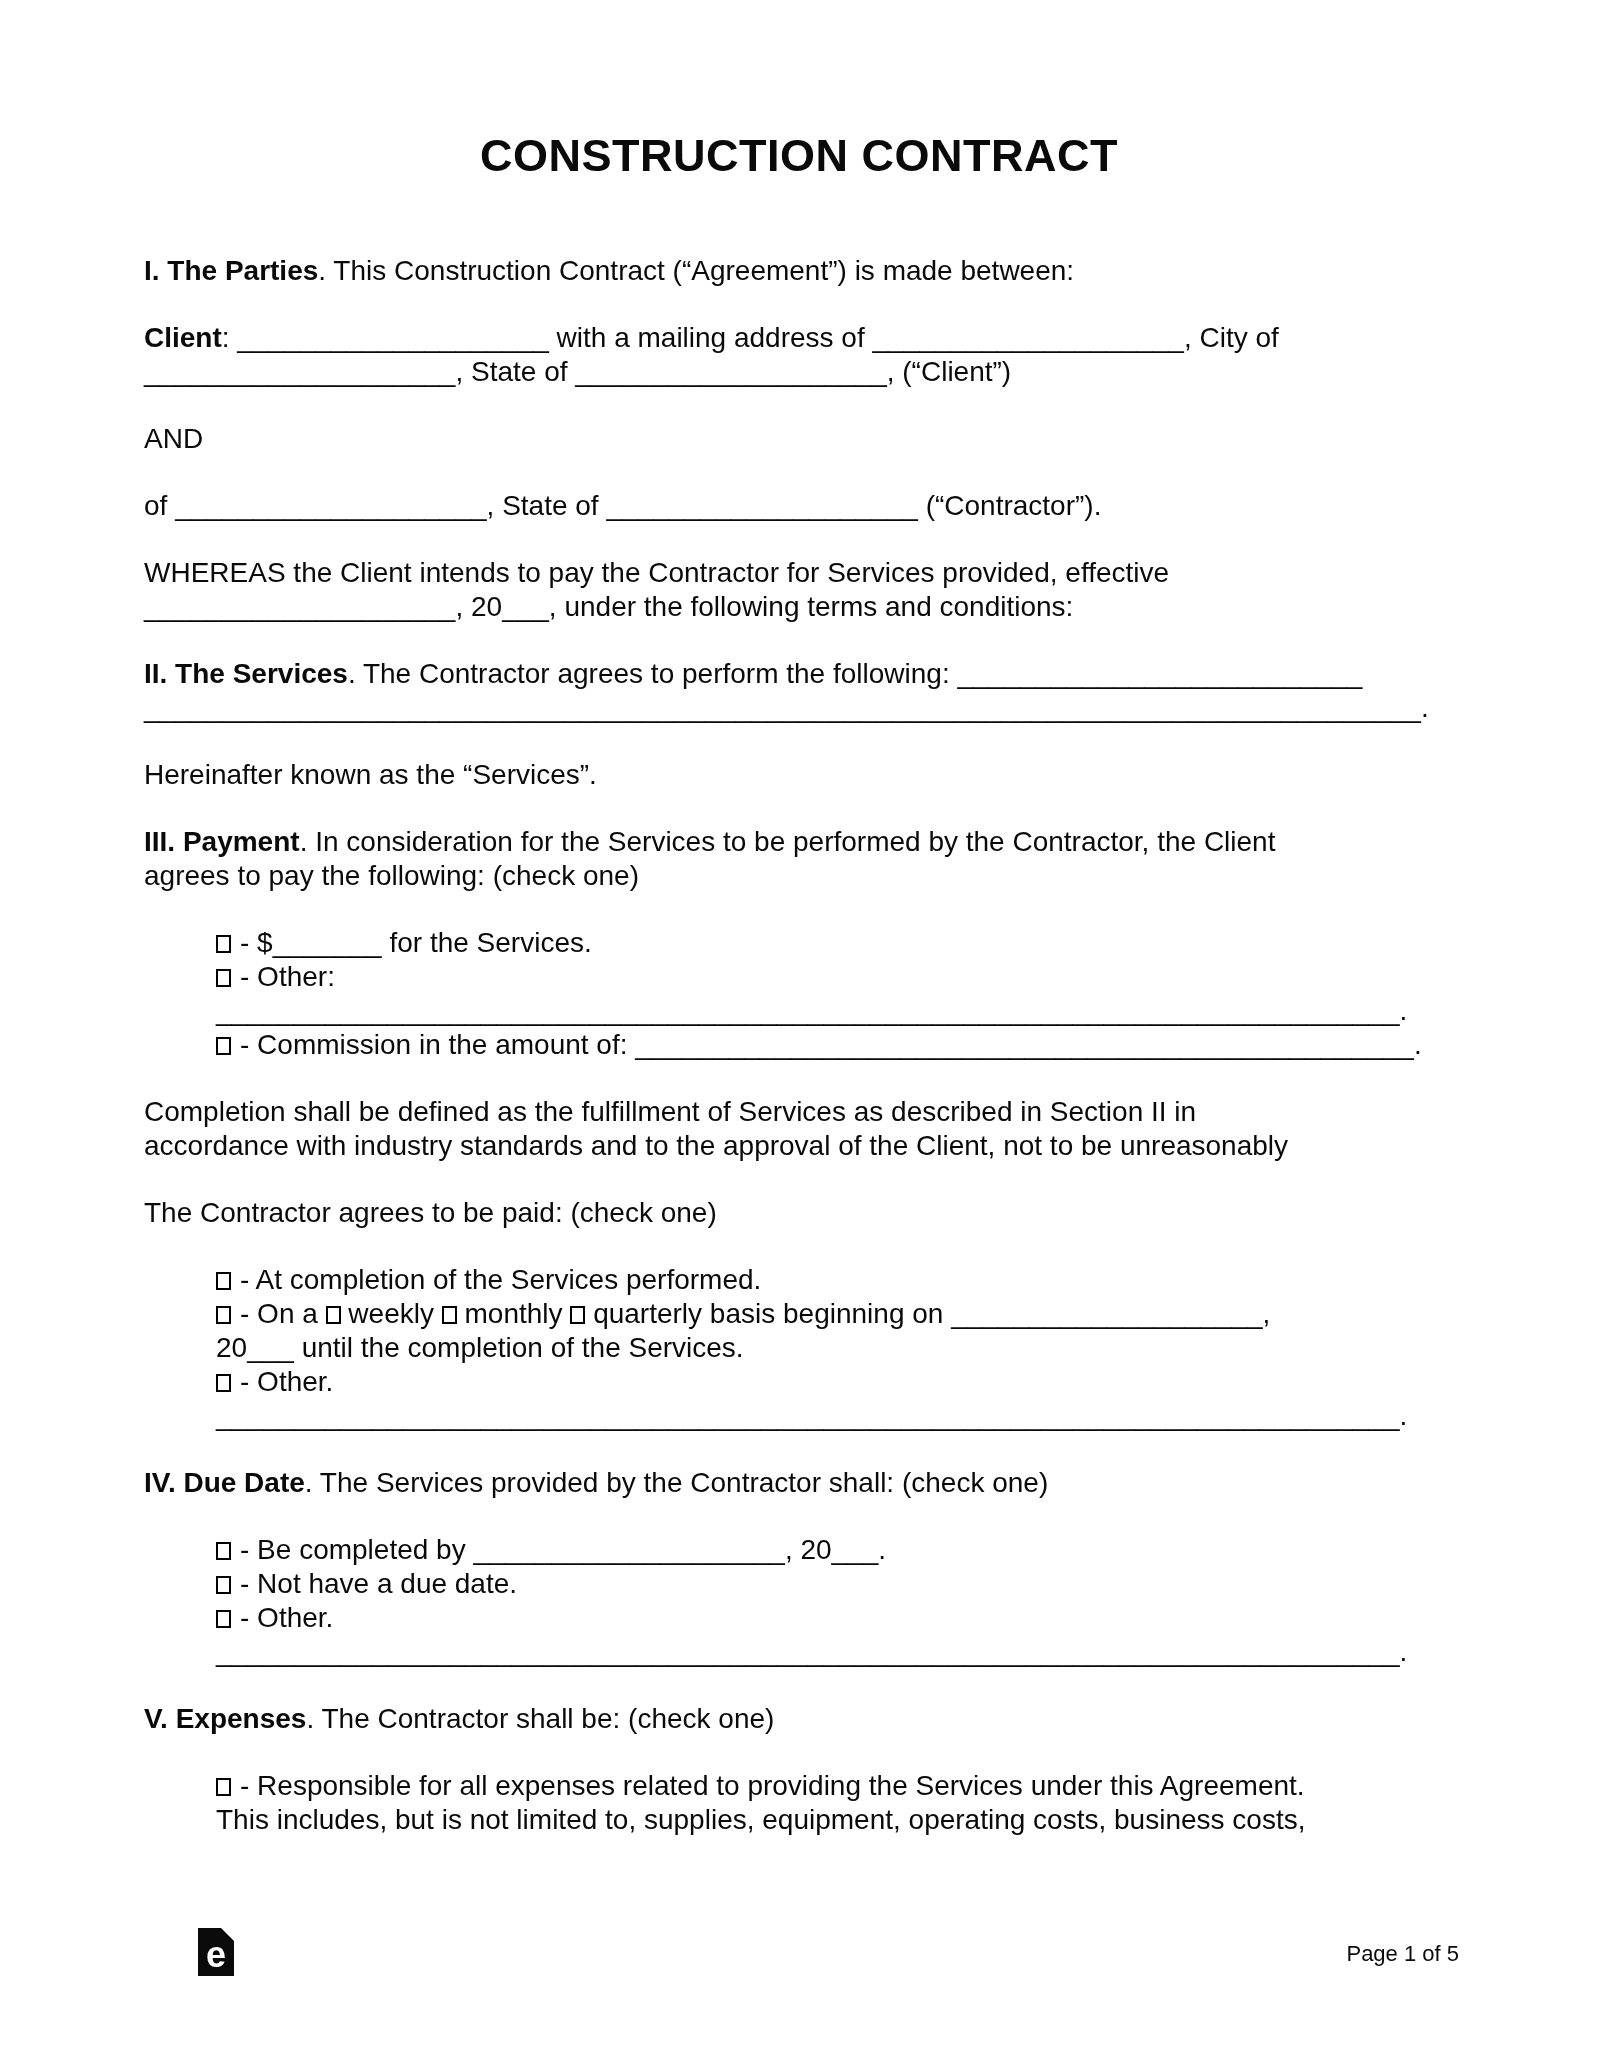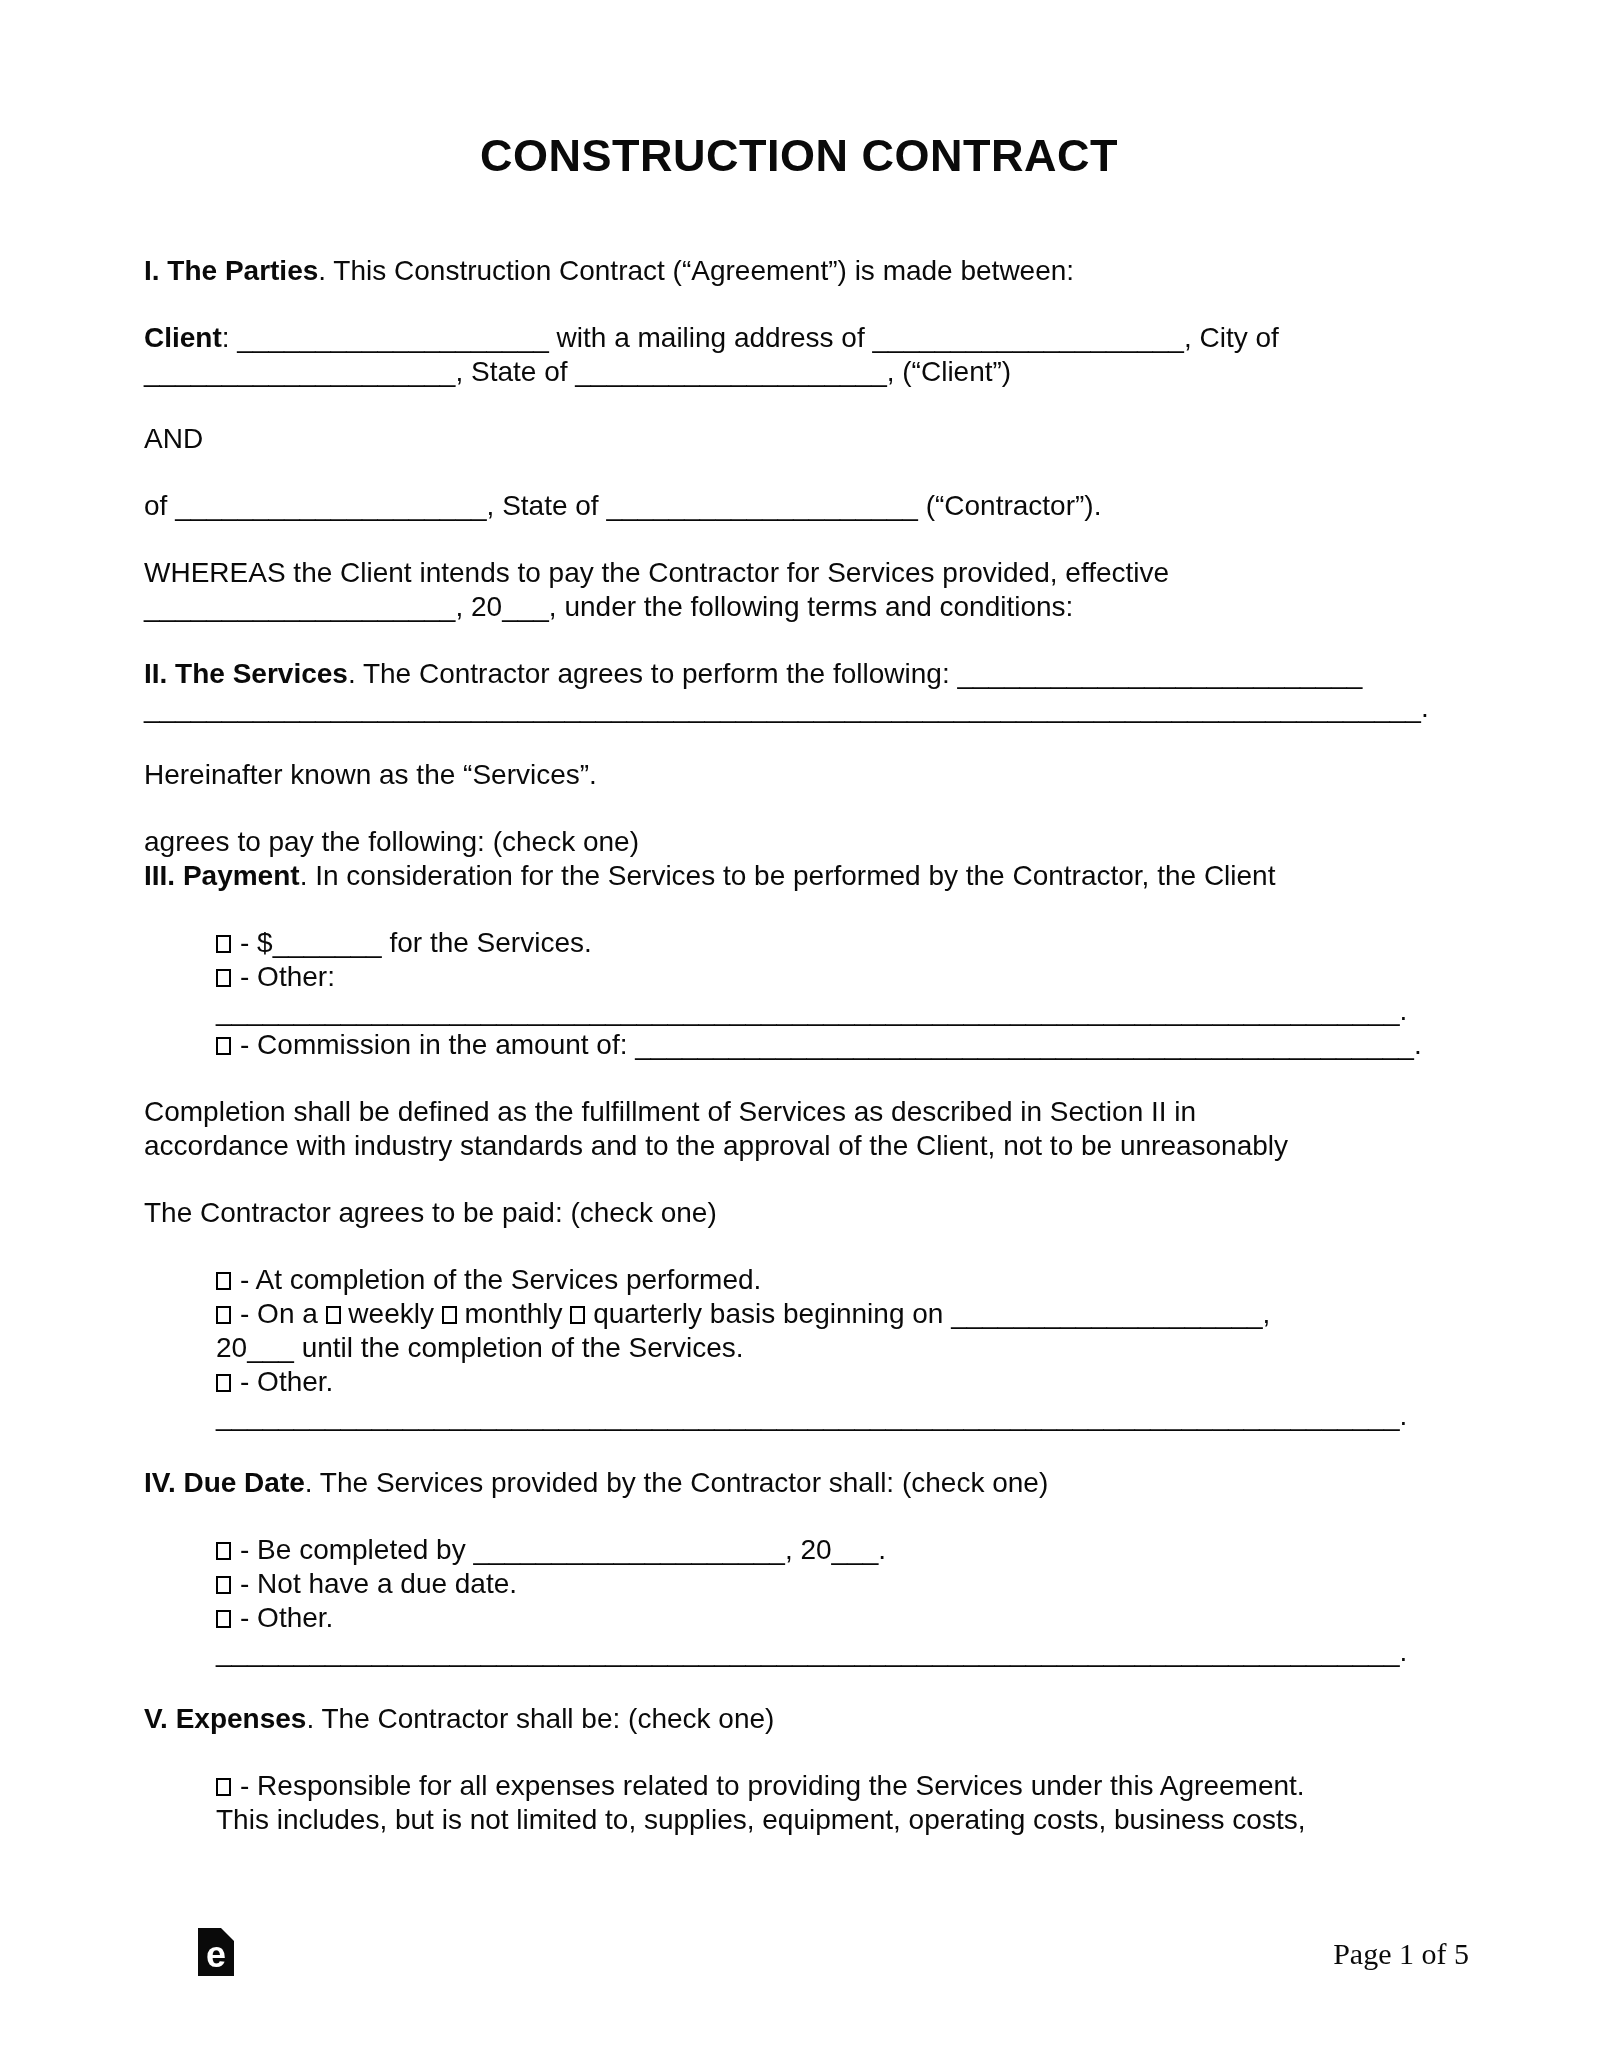--- a/index.html
+++ b/index.html
@@ -69,25 +69,24 @@
   }
   .footer-logo .e-letter {
     color: #ffffff;
     font-weight: bold;
     font-size: 36px;
     line-height: 36px;
     padding-top: 6px;
   }
   .page-number {
     position: absolute;
-    right: 131px;
+    right: 141px;
     top: 1938px;
-    font-size: 30px;
+    font-size: 22px;
     line-height: 32px;
-    font-family: Liberation Serif, serif;
   }
 </style>
 </head>
 <body>
 
 <div class="page">
 
   <div class="doc-title">CONSTRUCTION CONTRACT</div>
 
   <div class="para">
@@ -115,22 +114,22 @@
   <div class="para">
     <div class="ln"><strong>II. The Services</strong><span>. The Contractor agrees to perform the following: __________________________</span></div>
     <div class="ln">__________________________________________________________________________________.</div>
   </div>
 
   <div class="para">
     <div class="ln">Hereinafter known as the “Services”.</div>
   </div>
 
   <div class="para">
+    <div class="ln"><strong>III. Payment</strong><span>. In consideration for the Services to be performed by the Contractor, the Client</span></div>
     <div class="ln">agrees to pay the following: (check one)</div>
-    <div class="ln"><strong>III. Payment</strong><span>. In consideration for the Services to be performed by the Contractor, the Client</span></div>
   </div>
 
   <div class="cb-list">
     <div class="cb-line"><span class="cb"></span><span>- $_______ for the Services.</span></div>
     <div class="cb-line"><span class="cb"></span><span>- Other: ____________________________________________________________________________.</span></div>
     <div class="cb-line"><span class="cb"></span><span>- Commission in the amount of: __________________________________________________.</span></div>
   </div>
 
   <div class="para">
     <div class="ln">Completion shall be defined as the fulfillment of Services as described in Section II in</div>

